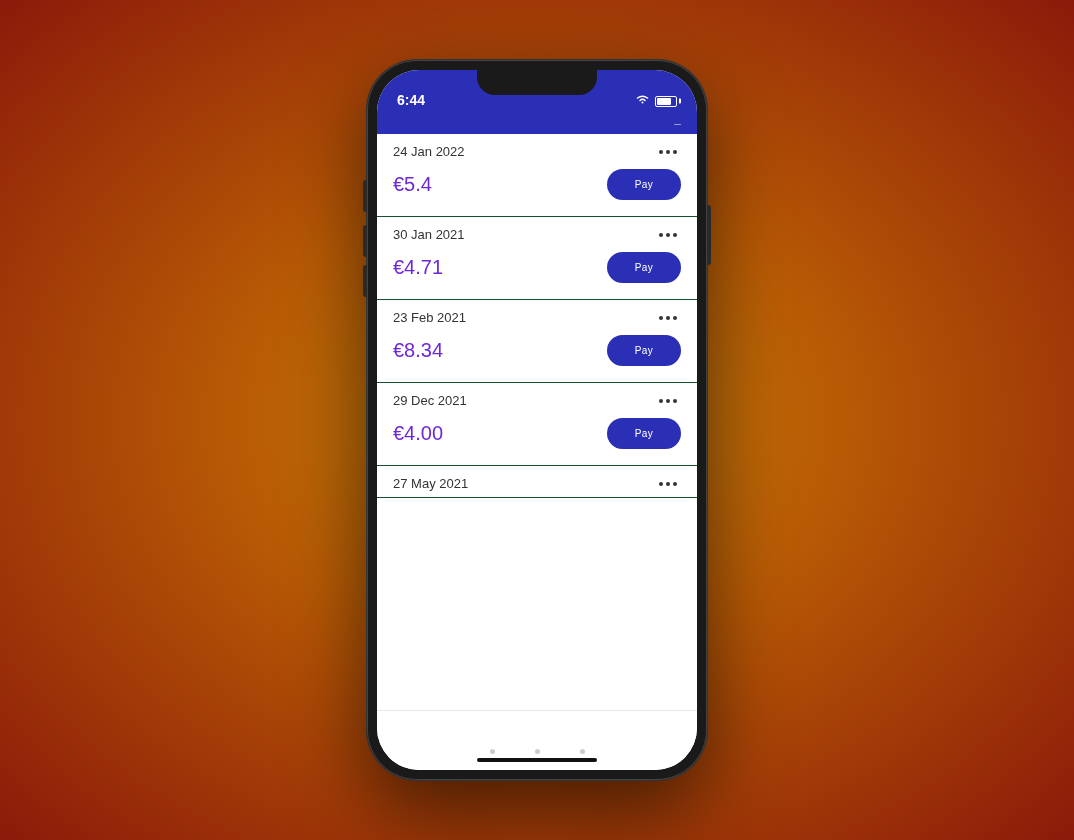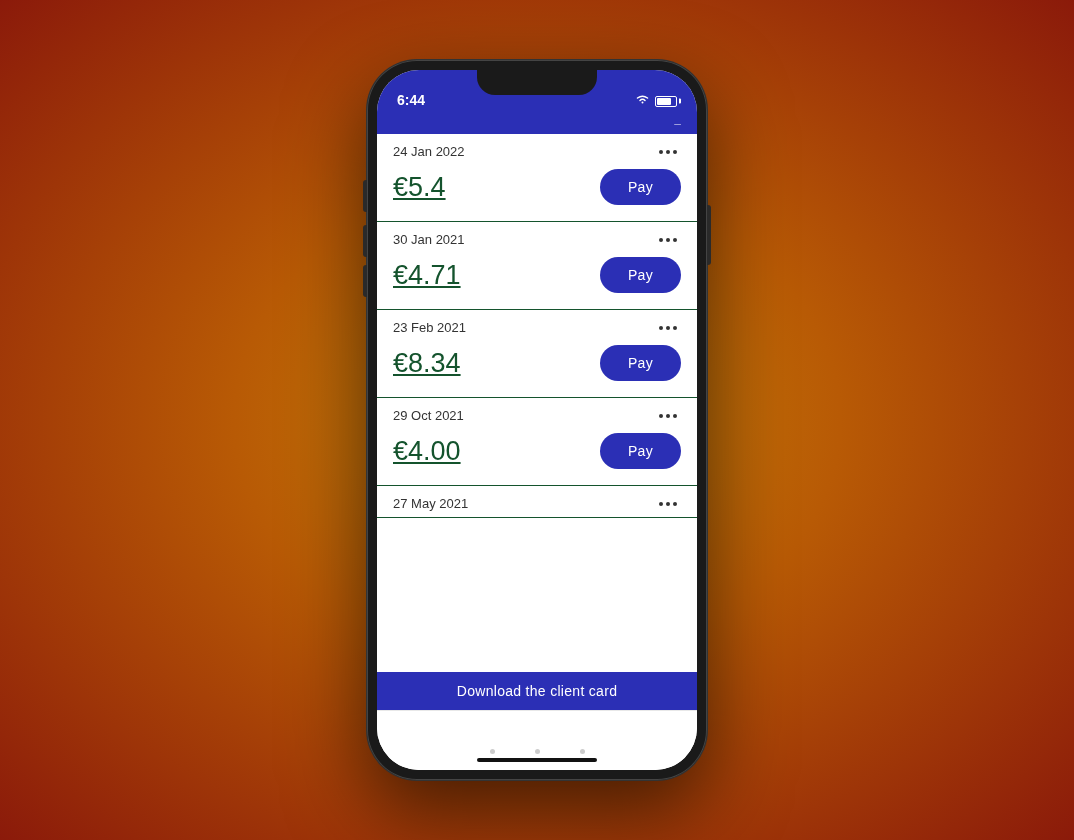--- a/index.html
+++ b/index.html
@@ -194,33 +194,32 @@
     }
 
     .invoice-body {
       display: flex;
       justify-content: space-between;
       align-items: center;
       padding: 4px 16px 16px 16px;
     }
 
     .invoice-amount {
-      font-size: 27px;
+      font-size: 20px;
       font-weight: 300;
-      color: #14532d;
-      text-decoration: underline;
+      color: #6d28d9;
     }
 
     .pay-button {
       background: #2b2fb5;
       color: #fff;
       border: none;
       border-radius: 22px;
       padding: 10px 28px;
-      font-size: 14px;
+      font-size: 10px;
       font-weight: 500;
       cursor: pointer;
       letter-spacing: 0.3px;
     }
 
     
     .download-bar {
       background: #2b2fb5;
       padding: 10px 16px;
       flex-shrink: 0;
@@ -342,21 +341,21 @@
           </div>
         </div>
         <div class="invoice-body">
           <span class="invoice-amount">€8.34</span>
           <button class="pay-button">Pay</button>
         </div>
       </div>
 
       <div class="invoice-item">
         <div class="invoice-header">
-          <span class="invoice-date">29 Oct 2021</span>
+          <span class="invoice-date">29 Dec 2021</span>
           <div class="more-dots">
             <span></span>
             <span></span>
             <span></span>
           </div>
         </div>
         <div class="invoice-body">
           <span class="invoice-amount">€4.00</span>
           <button class="pay-button">Pay</button>
         </div>
@@ -368,23 +367,20 @@
           <div class="more-dots">
             <span></span>
             <span></span>
             <span></span>
           </div>
         </div>
       </div>
 
     </div>
 
-    <div class="download-bar">
-      <button class="download-button">Download the client card</button>
-    </div>
 
     <div class="bottom-area">
       <div class="bottom-nav-tabs">
         <div class="bottom-nav-dot"></div>
         <div class="bottom-nav-dot"></div>
         <div class="bottom-nav-dot"></div>
       </div>
       <div class="home-indicator"></div>
     </div>
 

